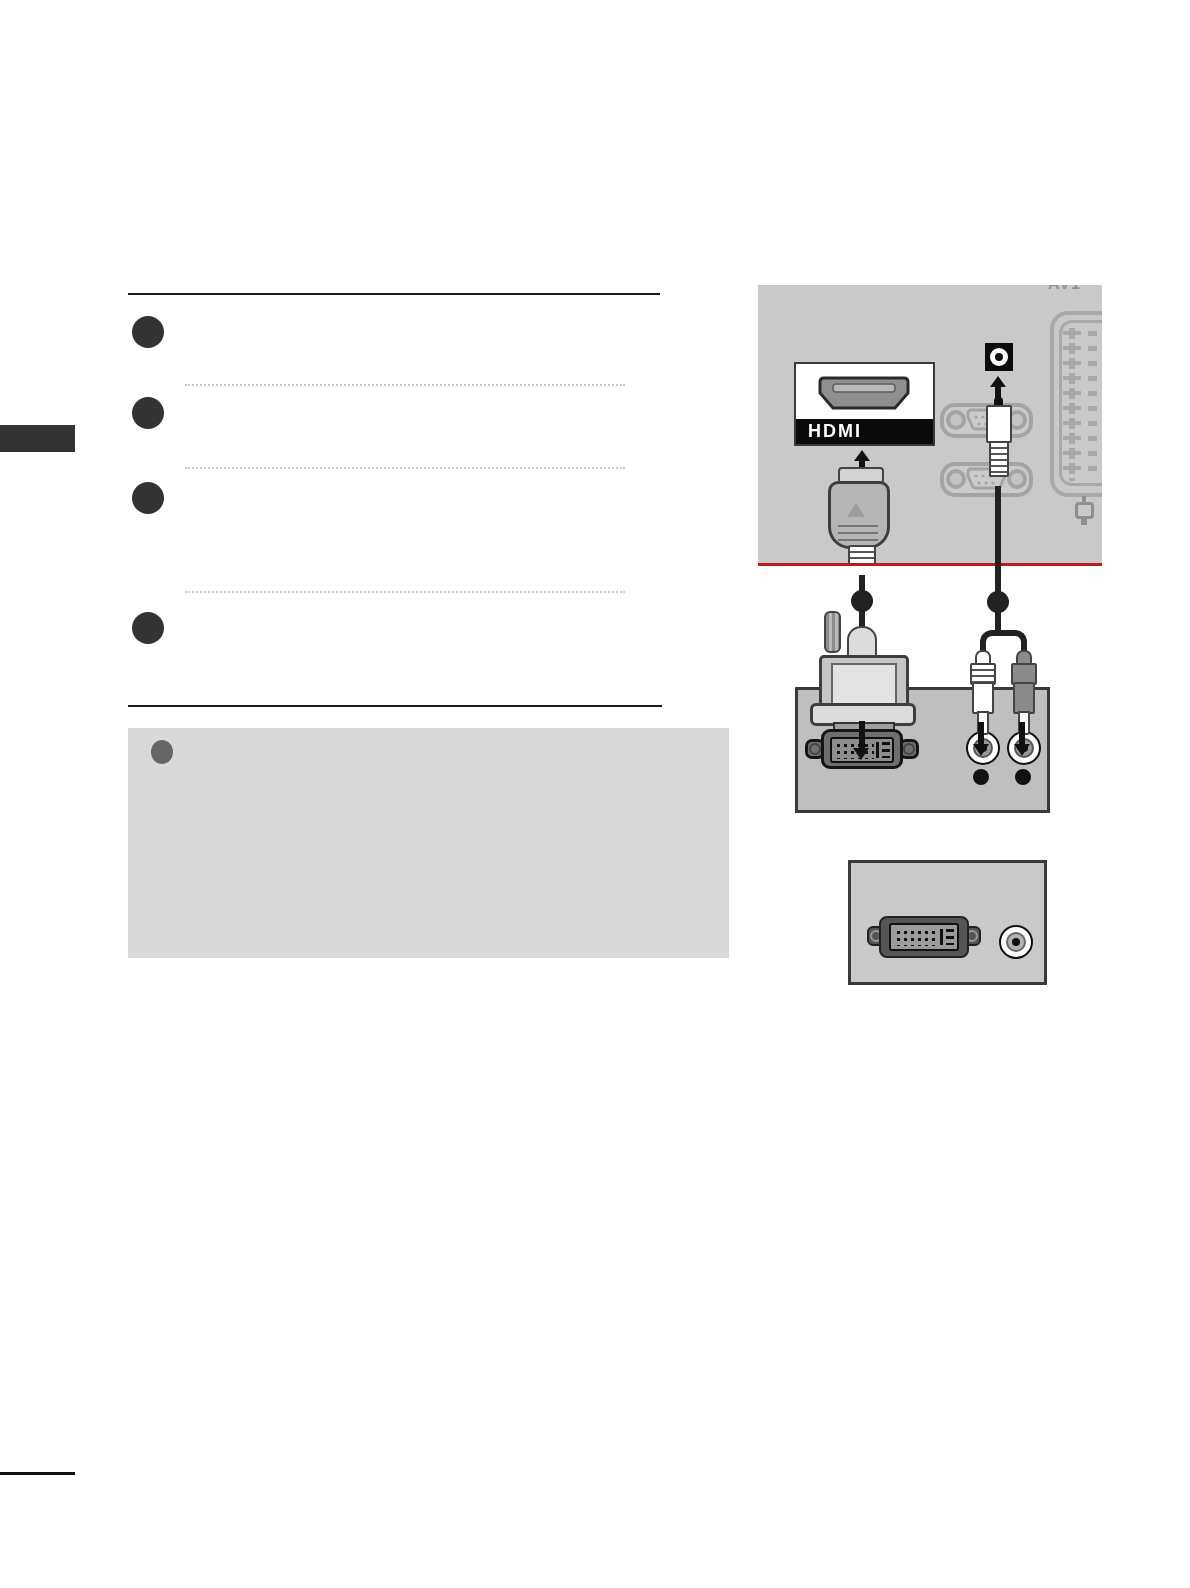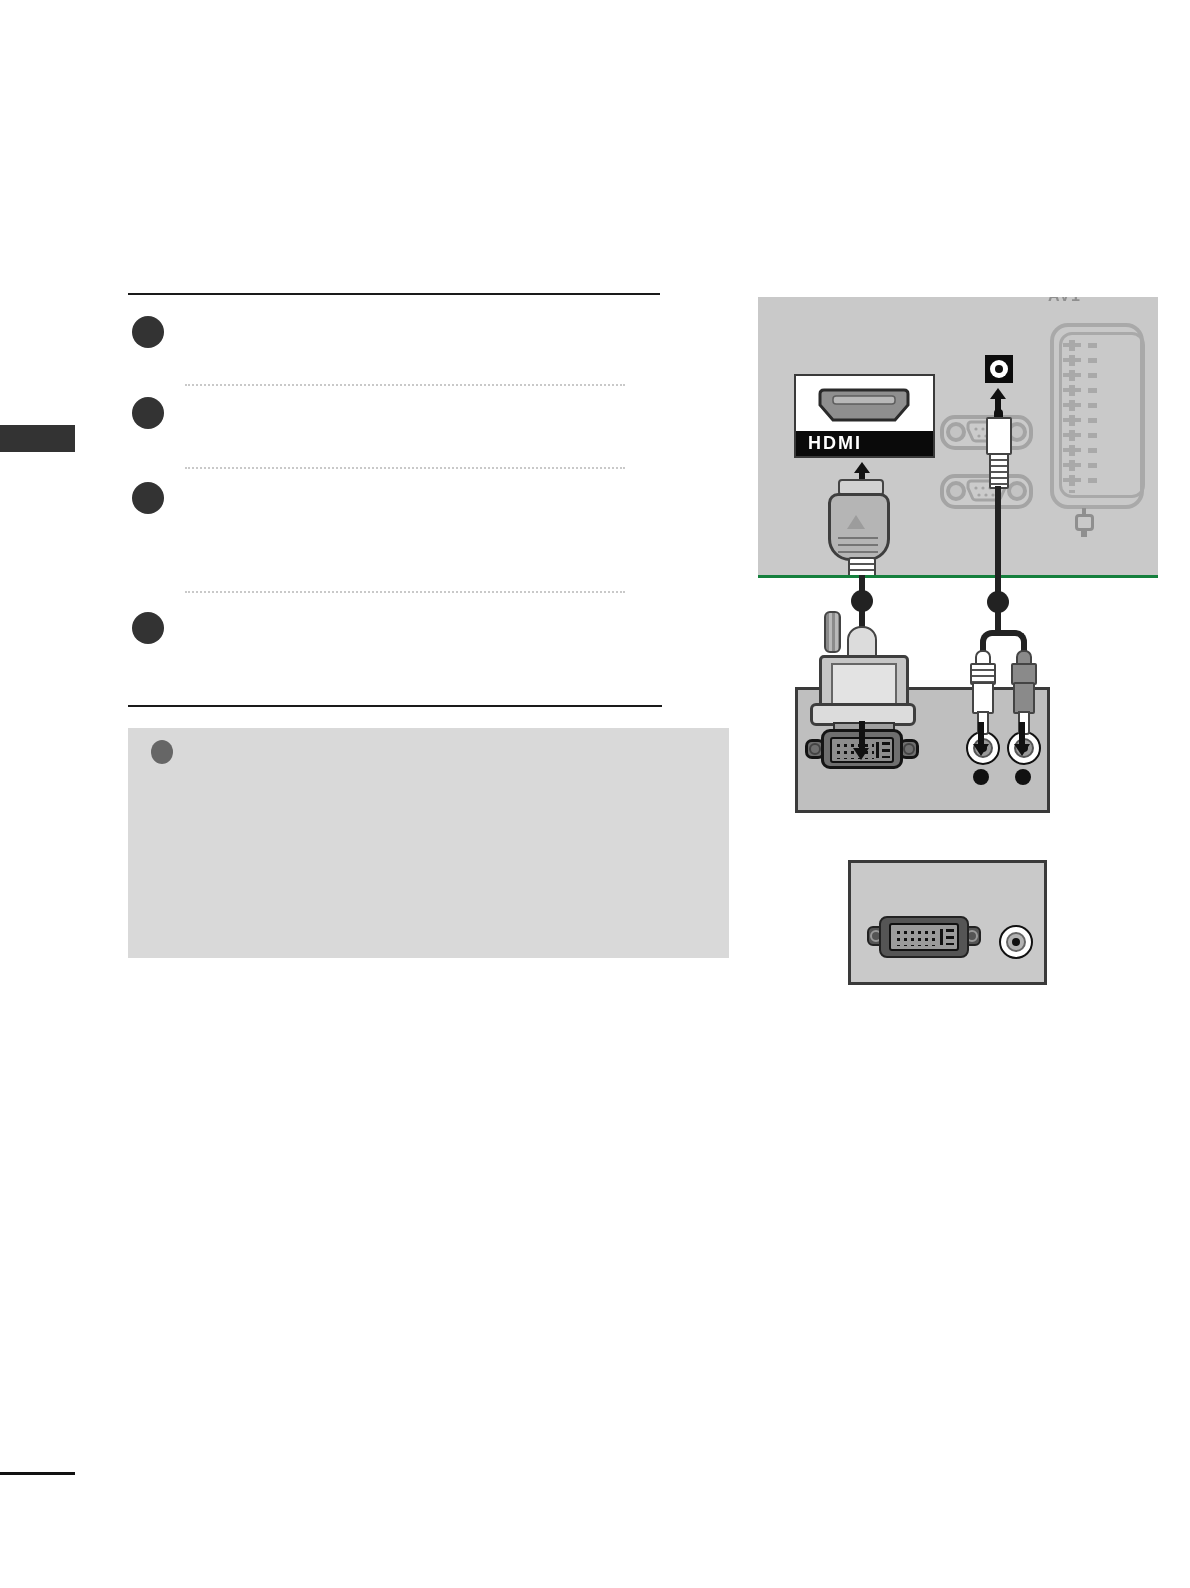--- a/index.html
+++ b/index.html
@@ -9,22 +9,22 @@
   .rule{position:absolute;height:2px;background:#1a1a1a;}
   .dotted{position:absolute;border-top:2px dotted #c9c9c9;width:440px;left:185px;}
   .step{position:absolute;width:32px;height:32px;border-radius:50%;background:#333;}
   .cable{position:absolute;width:6px;background:#222;}
   .cdot{position:absolute;width:22px;height:22px;border-radius:50%;background:#222;}
   .tri-up{position:absolute;width:0;height:0;border-left:8px solid transparent;
           border-right:8px solid transparent;border-bottom:11px solid #111;}
   .tri-down{position:absolute;width:0;height:0;border-left:8px solid transparent;
           border-right:8px solid transparent;border-top:12px solid #111;}
   .stem{position:absolute;width:6px;background:#111;}
-  .panel{position:absolute;left:758px;top:297px;width:400px;height:278px;background:#c9c9c9;
-         border-bottom:3px solid #15803d;overflow:hidden;}
+  .panel{position:absolute;left:758px;top:285px;width:344px;height:278px;background:#c9c9c9;
+         border-bottom:3px solid #b91c1c;overflow:hidden;}
   .av-label{position:absolute;left:290px;top:-10px;font-size:16px;font-weight:bold;color:#8f8f8f;
          letter-spacing:1px;}
   .hdmi-box{position:absolute;left:36px;top:77px;width:137px;height:80px;background:#fff;
          border:2px solid #3a3a3a;}
   .hdmi-band{position:absolute;left:0;bottom:0;width:100%;height:25px;background:#0a0a0a;
          color:#fff;font-weight:bold;font-size:18px;line-height:25px;padding-left:12px;
          box-sizing:border-box;letter-spacing:2px;}
   .audio-port{position:absolute;left:227px;top:58px;width:28px;height:28px;background:#0c0c0c;}
   .audio-port .ring{position:absolute;left:5px;top:5px;width:18px;height:18px;border-radius:50%;
          background:#fff;}

